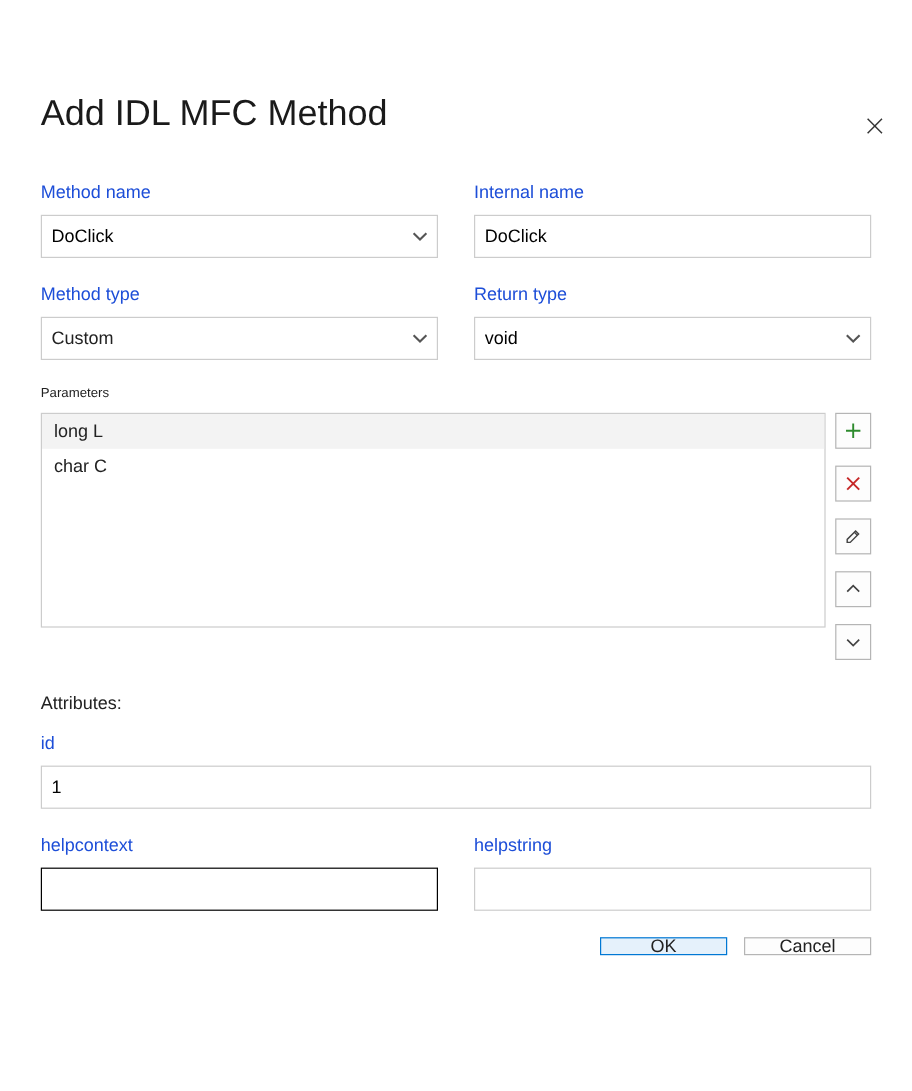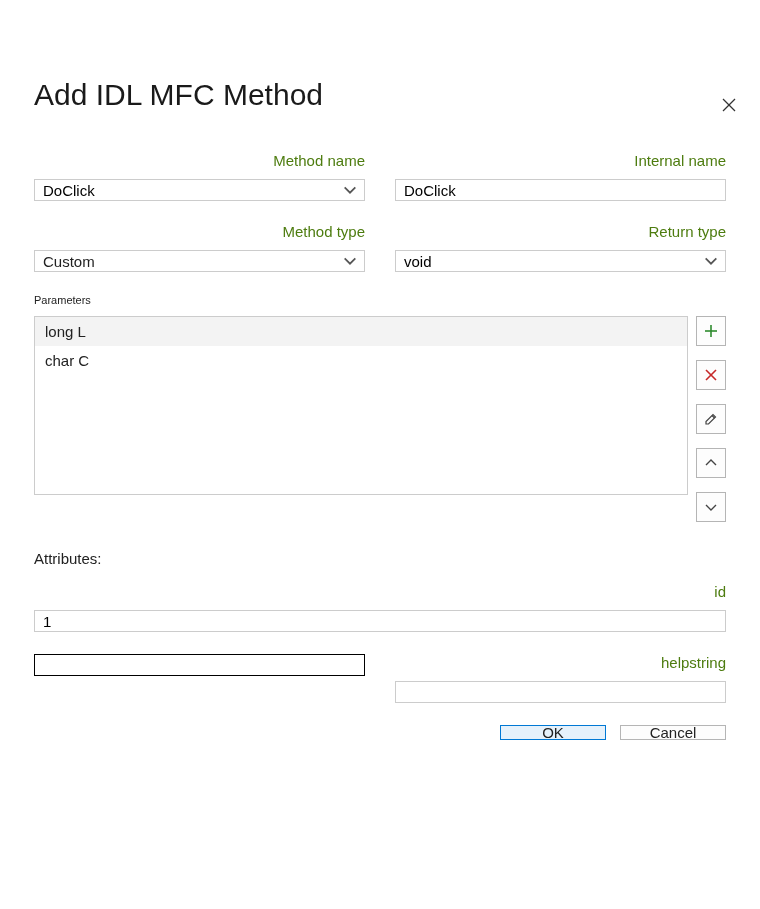--- a/index.html
+++ b/index.html
@@ -20,24 +20,24 @@
   .close-btn svg { width: 14px; height: 14px; }
 
   .title {
     font-size: 30px; font-weight: 400;
     margin-top: 78px; margin-bottom: 40px;
     color: #1a1a1a;
   }
 
   .row { display: flex; gap: 30px; margin-bottom: 22px; }
   .col { flex: 1; display: flex; flex-direction: column; }
-  .label { font-size: 15px; color: #4d7c0f; margin-bottom: 10px; text-align: right; }
+  .label { font-size: 15px; color: #1d4ed8; margin-bottom: 10px; }
 
   .input, .combo, .select {
-    height: 22px; border: 1px solid #ccc; background: #fff;
+    height: 36px; border: 1px solid #ccc; background: #fff;
     padding: 0 8px; font-size: 15px; font-family: inherit;
     display: flex; align-items: center; position: relative;
   }
   .input input {
     border: none; outline: none; width: 100%; height: 100%;
     font-size: 15px; font-family: inherit; background: transparent; padding: 0;
   }
   .combo input {
     border: none; outline: none; width: calc(100% - 22px); height: 100%;
     font-size: 15px; font-family: inherit; background: transparent; padding: 0;
@@ -184,20 +184,21 @@
     <div class="col">
       <div class="label">id</div>
       <div class="input">
         <input type="text" value="1" style="">
       </div>
     </div>
   </div>
 
   <div class="row">
     <div class="col">
+      <div class="label">helpcontext</div>
       <div class="input focused">
         <input type="text" value="" style="">
       </div>
     </div>
     <div class="col">
       <div class="label">helpstring</div>
       <div class="input">
         <input type="text" value="" style="">
       </div>
     </div>

